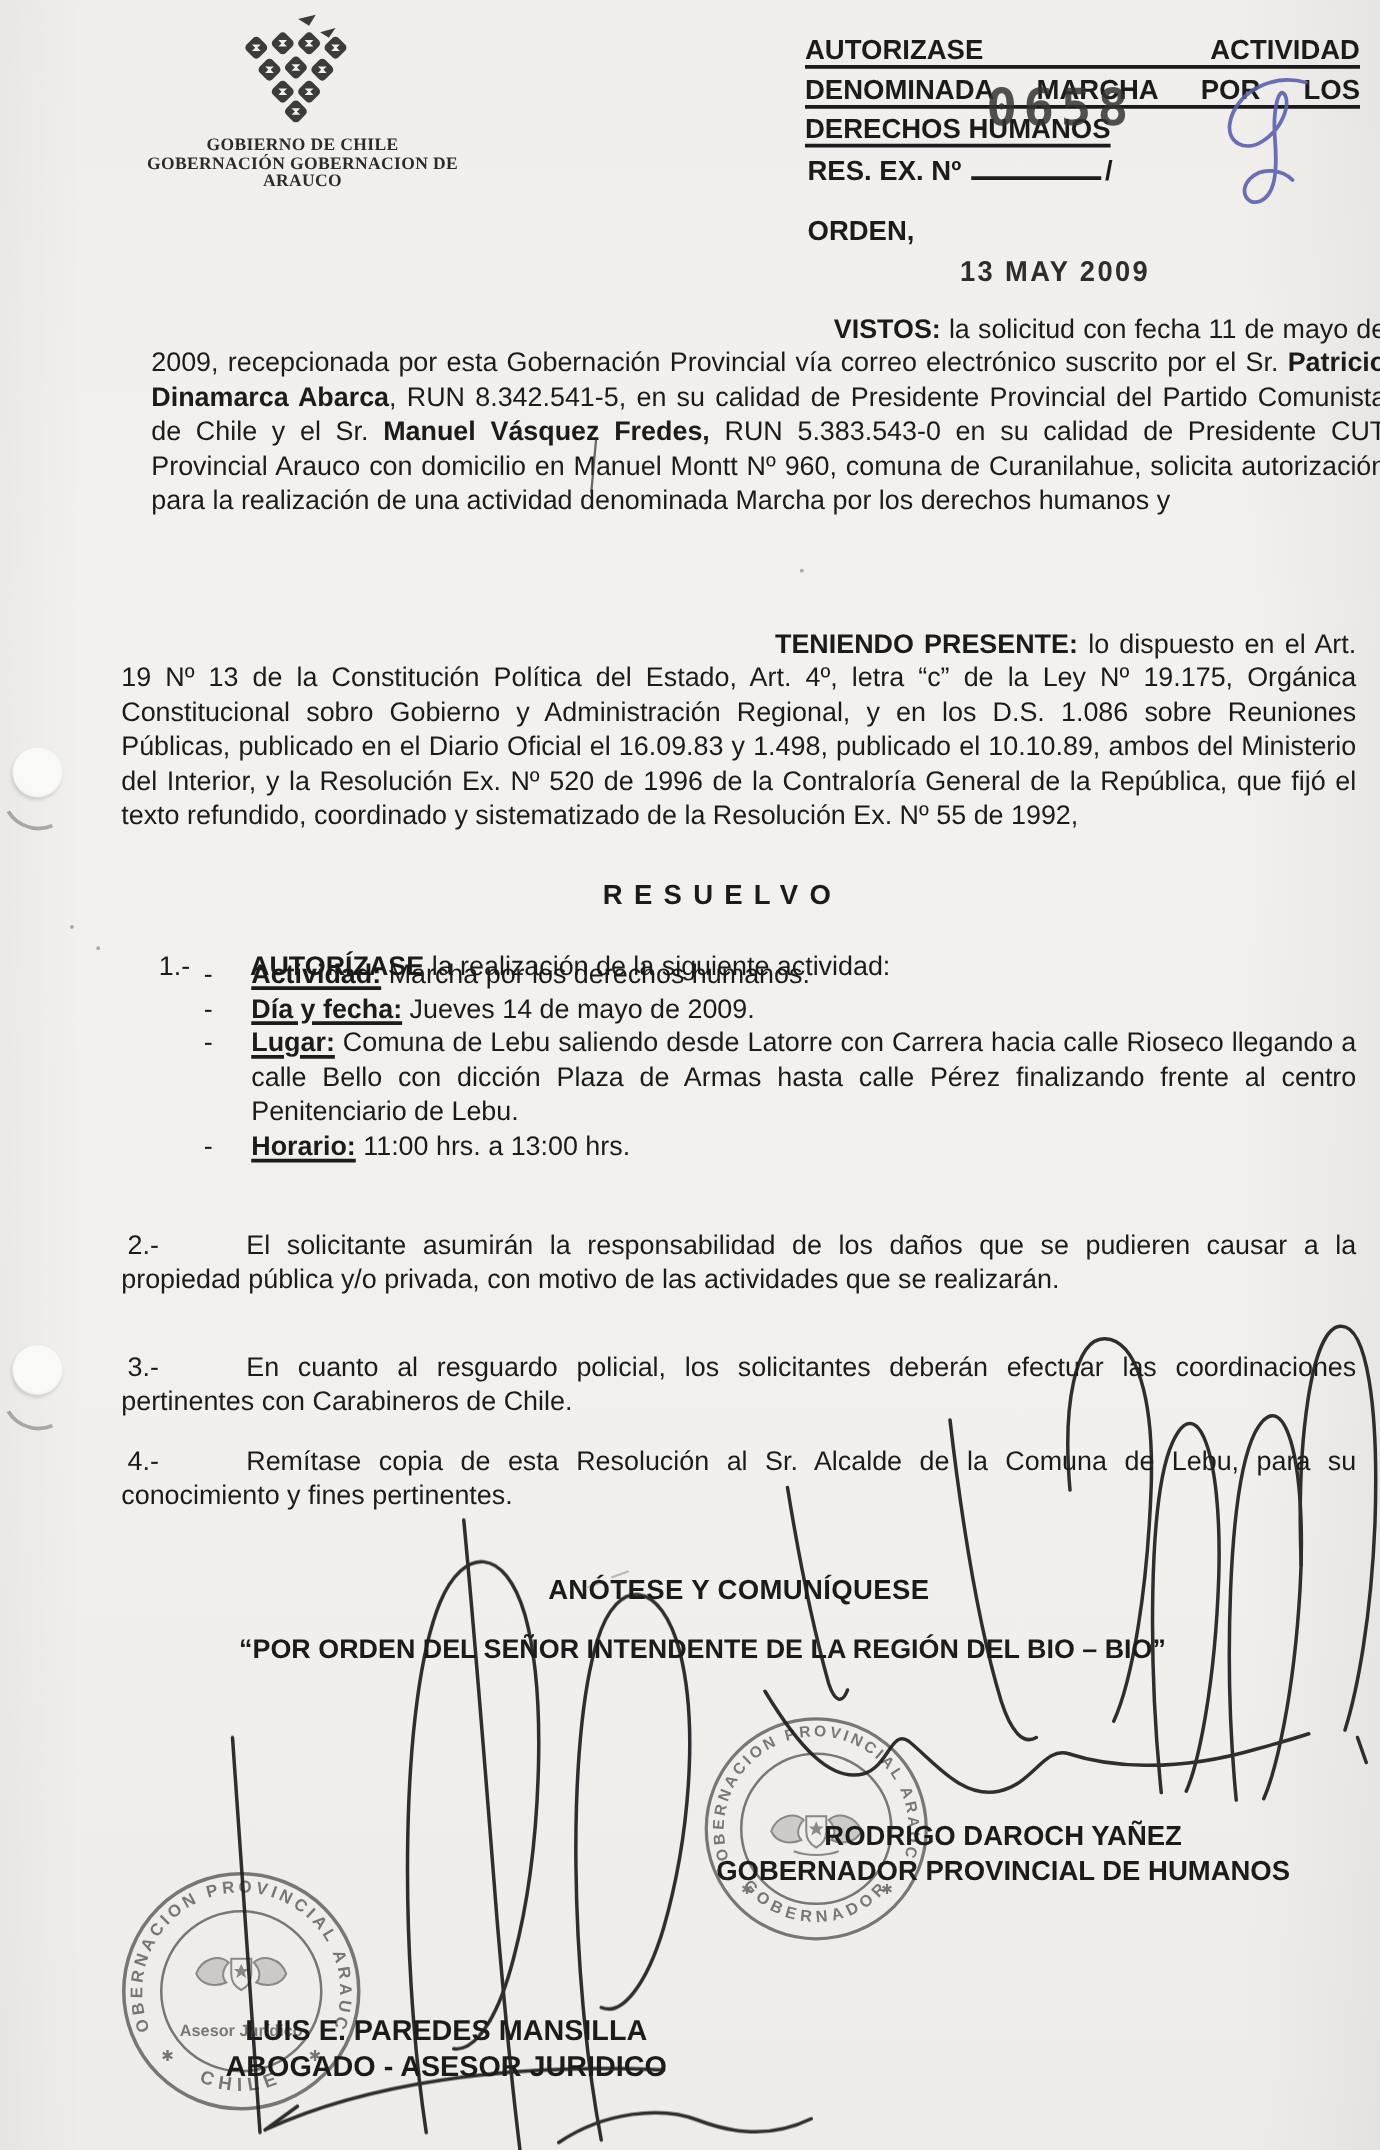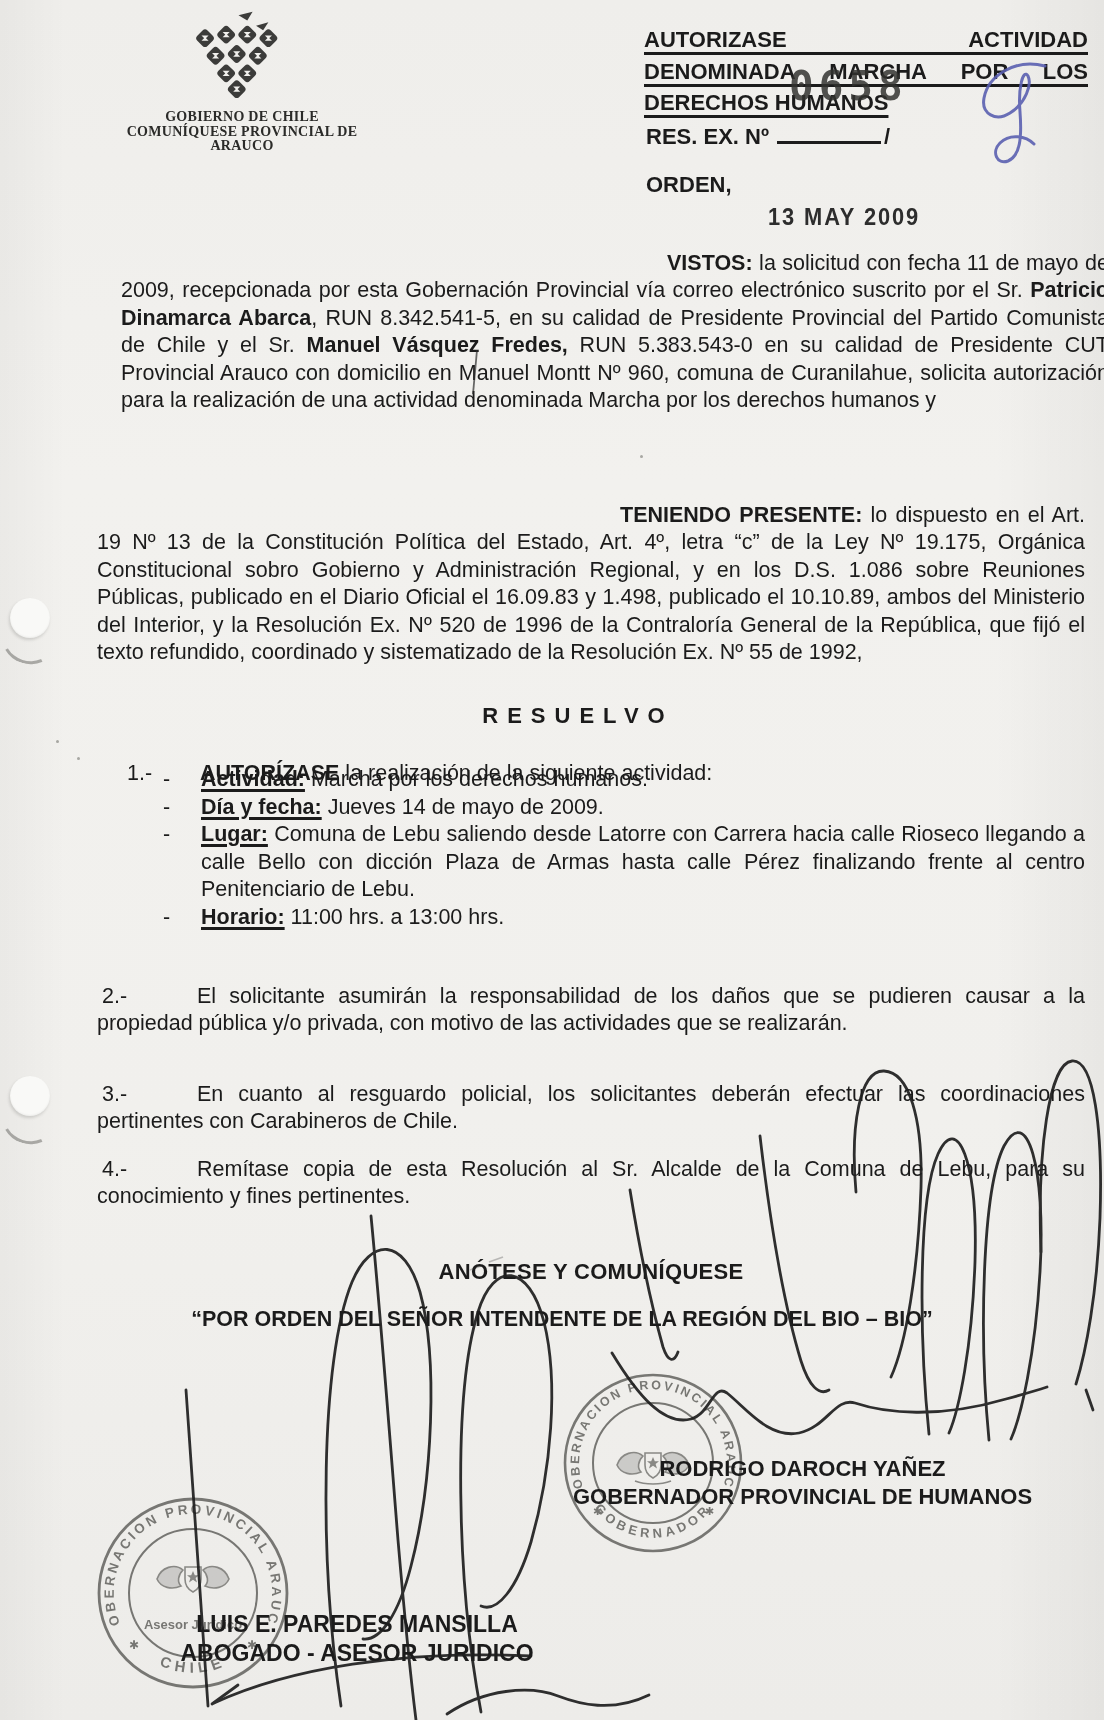--- a/index.html
+++ b/index.html
@@ -104,21 +104,21 @@
       <use href="#q" x="30" y="52"></use>
         <use href="#q" x="54" y="50"></use>
         <use href="#q" x="78" y="52"></use>
       <use href="#q" x="42" y="72"></use>
         <use href="#q" x="66" y="72"></use>
       <use href="#q" x="54" y="90"></use>
       <path d="M 56 6 L 72 2 L 66 12 Z" fill="#3c3c3a"></path>
       <path d="M 76 18 L 90 14 L 84 23 Z" fill="#3c3c3a"></path>
     </svg>
     <div class="lh-caption">GOBIERNO DE CHILE</div>
-    <div class="lh-caption">COMUNÍQUESE PROVINCIAL DE</div>
+    <div class="lh-caption">GOBERNACIÓN GOBERNACION DE</div>
     <div class="lh-caption">ARAUCO</div>
   </div>
 
   <div id="subject">
     <div class="sline">AUTORIZASE ACTIVIDAD</div>
     <div class="sline">DENOMINADA MARCHA POR LOS</div>
     <div><span class="sline sline3">DERECHOS HUMANOS</span></div>
   </div>
 
   <div id="folio">0658</div>

